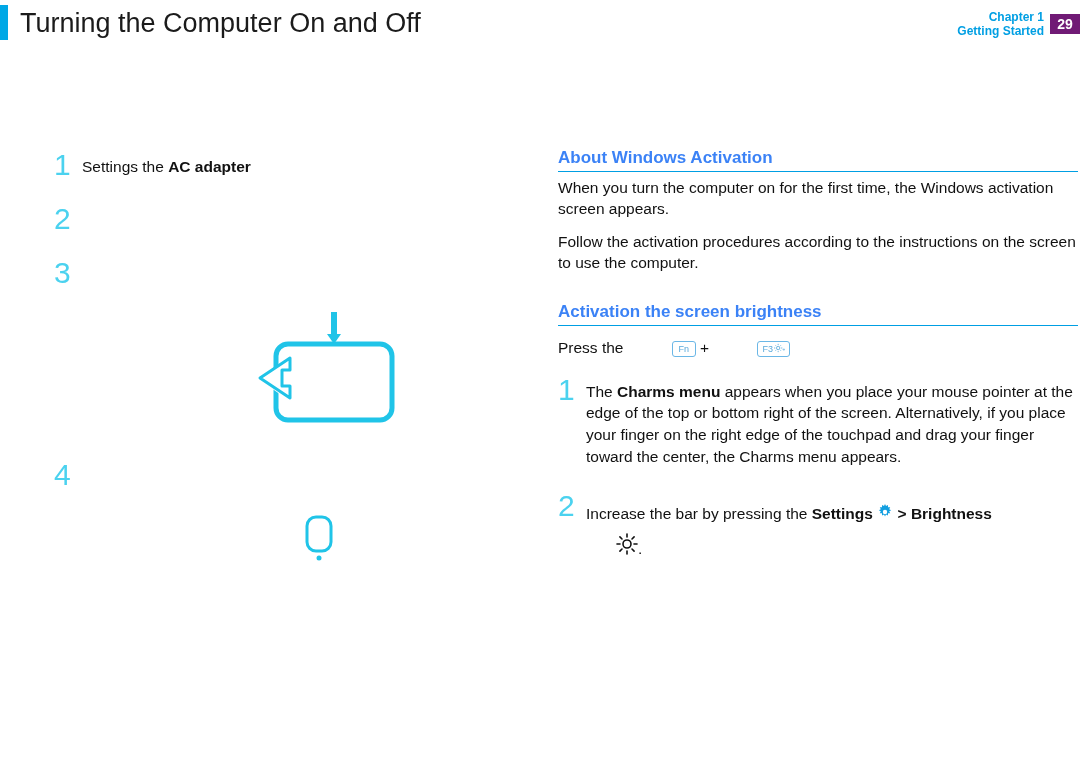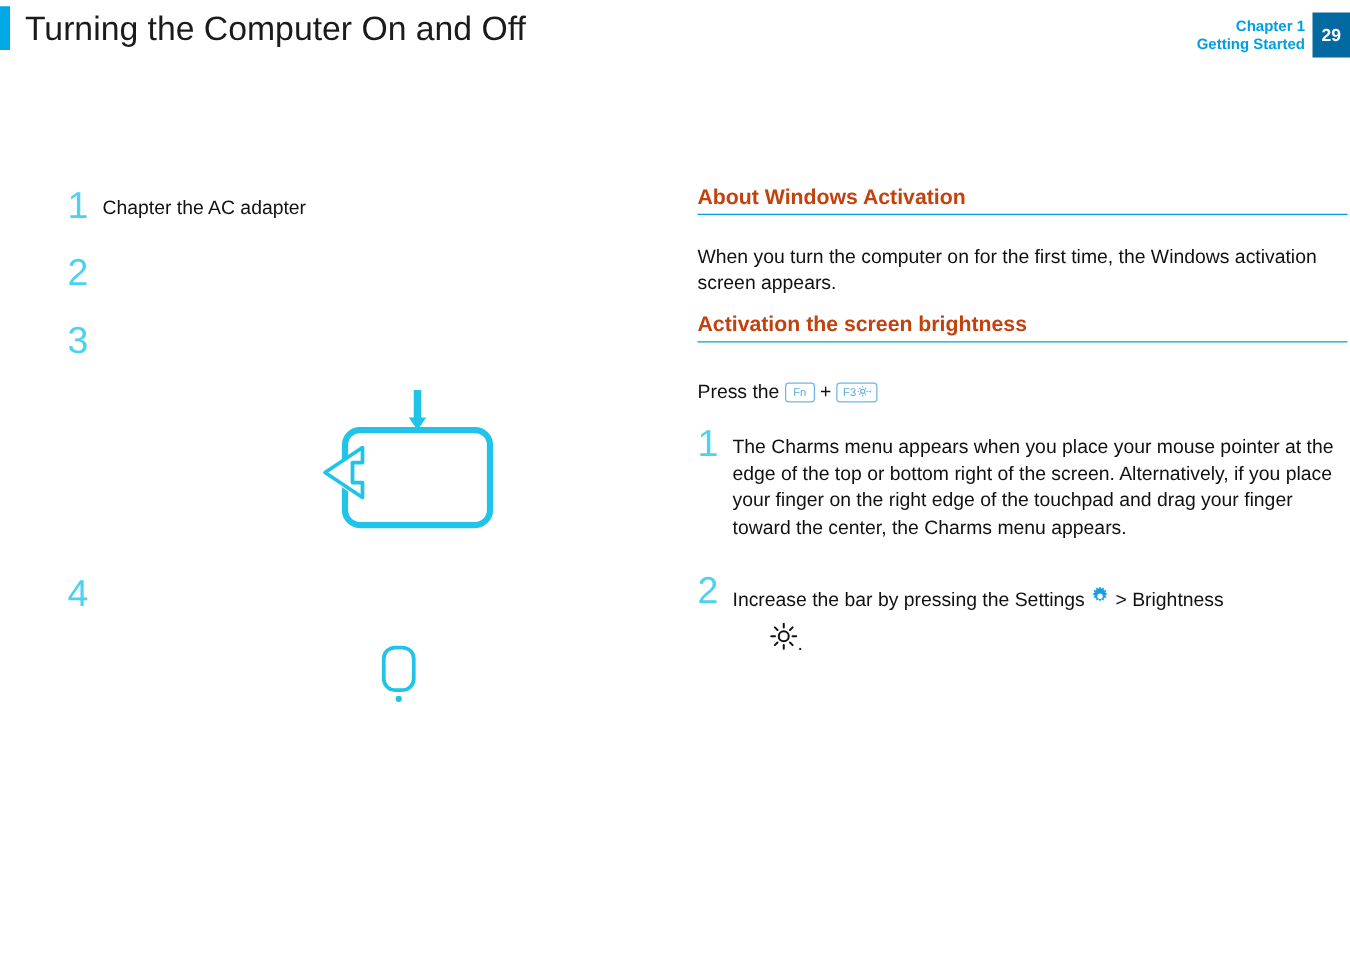--- a/index.html
+++ b/index.html
@@ -34,24 +34,24 @@
   .chapter-text {
     text-align: right;
     color: #009fe3;
     font-size: 12px;
     font-weight: bold;
     line-height: 1.2;
     margin-right: 6px;
     font-family: "Segoe UI", Arial, sans-serif;
   }
   .page-number {
-    background: #0369a1;
+    background: #701a75;
     color: #fff;
     width: 30px;
-    height: 36px;
+    height: 20px;
     display: flex;
     align-items: center;
     justify-content: center;
     font-size: 14px;
     font-weight: bold;
   }
   .col-left {
     position: absolute;
     left: 54px; top: 150px;
     width: 460px;
@@ -74,28 +74,28 @@
     line-height: 1;
     width: 28px;
     flex-shrink: 0;
   }
   .step-text {
     font-size: 15.5px;
     color: #111;
     line-height: 1.4;
     padding-top: 6px;
   }
-  .step-text b { font-weight: normal; }
+  .step-text b { font-weight: bold; }
   .section-head {
     font-size: 17px;
     font-weight: bold;
-    color: #c2410c;
+    color: #3b82f6;
     border-bottom: 1px solid #009fe3;
     padding-bottom: 3px;
-    margin-bottom: 24px;
+    margin-bottom: 6px;
     font-family: "Segoe UI", Arial, sans-serif;
   }
   .para {
     font-size: 15.5px;
     color: #111;
     line-height: 1.35;
     margin-bottom: 12px;
   }
   .figure-monitor {
     margin: 8px 0 24px 200px;
@@ -109,20 +109,21 @@
     border-radius: 3px;
     padding: 0 4px;
     height: 16px;
     line-height: 14px;
     color: #5aa9db;
     font-size: 9px;
     vertical-align: middle;
     background: #fff;
     min-width: 24px;
     text-align: center;
+    margin-left: 44px;
   }
   .key .brightness-up {
     display: inline-block;
     vertical-align: middle;
   }
   .gear-icon {
     display: inline-block;
     vertical-align: middle;
   }
   .brightness-icon {
@@ -143,21 +144,21 @@
     <div>Getting Started</div>
   </div>
   <div class="page-number">29</div>
 </div>
 
 <div class="col-left">
 
   <div class="step">
     <div class="step-num">1</div>
     <div class="step-text">
-      <span>Chapter the </span><b>AC adapter</b>
+      <span>Settings the </span><b>AC adapter</b>
     </div>
   </div>
 
   <div class="step">
     <div class="step-num">2</div>
   </div>
 
   <div class="step">
     <div class="step-num">3</div>
   </div>
@@ -182,20 +183,21 @@
       <circle cx="15" cy="44" r="2.5" fill="#20c4e8"></circle>
     </svg>
   </div>
 
 </div>
 
 <div class="col-right">
 
   <div class="section-head">About Windows Activation</div>
   <div class="para">When you turn the computer on for the ﬁrst time, the Windows activation screen appears.</div>
+  <div class="para" style="margin-bottom:28px">Follow the activation procedures according to the instructions on the screen to use the computer.</div>
 
   <div class="section-head">Activation the screen brightness</div>
 
   <div class="para" style="line-height:2">
     <span>Press the </span><span class="key">Fn</span><span> + </span><span class="key"><span>F3</span><svg class="brightness-up" width="12" height="10" viewBox="0 0 12 12" style="vertical-align:-1px">
           <circle cx="5" cy="6" r="2" fill="none" stroke="#5aa9db" stroke-width="1"></circle>
           <g stroke="#5aa9db" stroke-width="1">
             <line x1="5" y1="1" x2="5" y2="2.5"></line>
             <line x1="5" y1="9.5" x2="5" y2="11"></line>
             <line x1="0" y1="6" x2="1.5" y2="6"></line>

